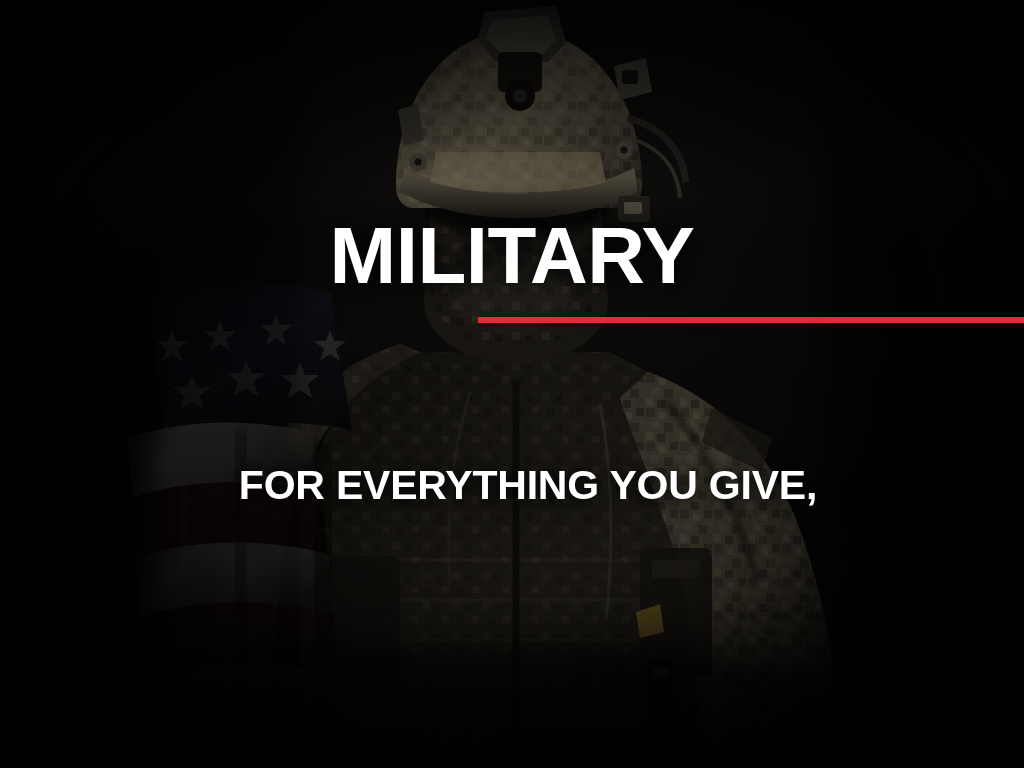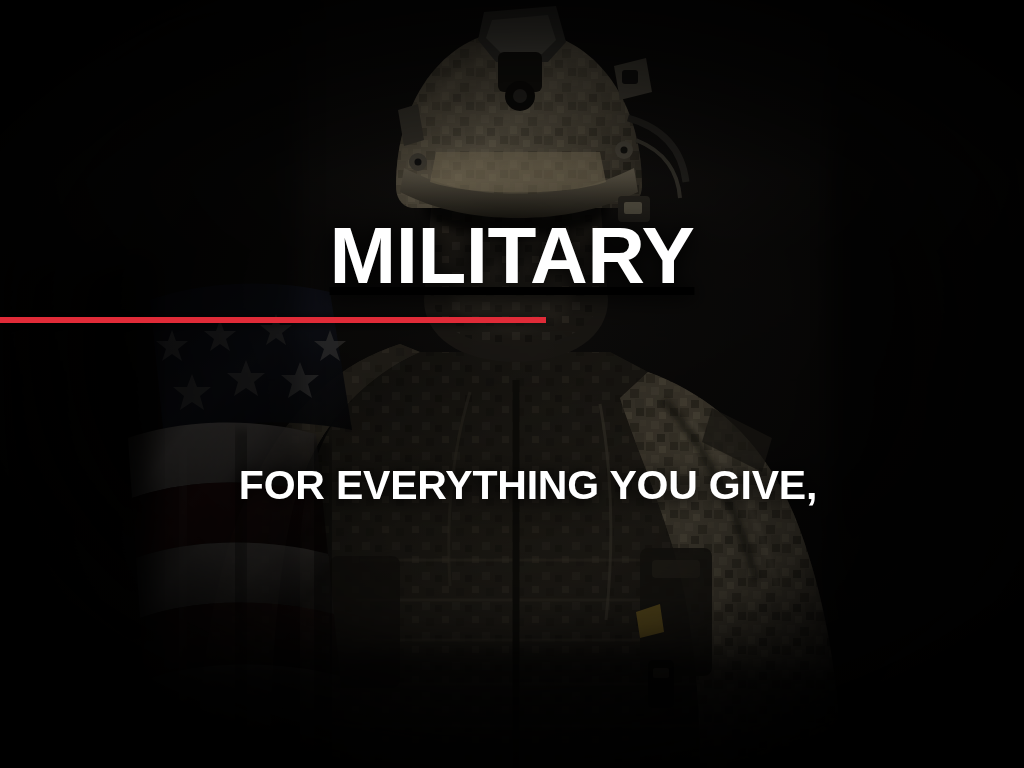--- a/index.html
+++ b/index.html
@@ -101,21 +101,21 @@
     font-size: 41px;
     line-height: 52px;
     letter-spacing: -0.2px;
     text-shadow: 0 2px 14px rgba(0,0,0,0.85), 0 0 30px rgba(0,0,0,0.6);
     -webkit-font-smoothing: antialiased;
   }
   .subhead .s1 { display: block; }
   .subhead .s2 { display: block; }
 
   .headline-block { position: absolute; top: 213px; left: 0; right: 0;
-                    display: flex; flex-direction: column; align-items: flex-start; text-decoration: underline; }
+                    display: flex; flex-direction: column; align-items: flex-end; }
   .subhead-block  { position: absolute; top: 443px; left: 0; right: 0; }
 </style>
 </head>
 <body>
 
 <div id="poster">
 
   <div class="photo">
     <svg viewBox="0 0 1024 768" xmlns="http://www.w3.org/2000/svg">
       <defs>

